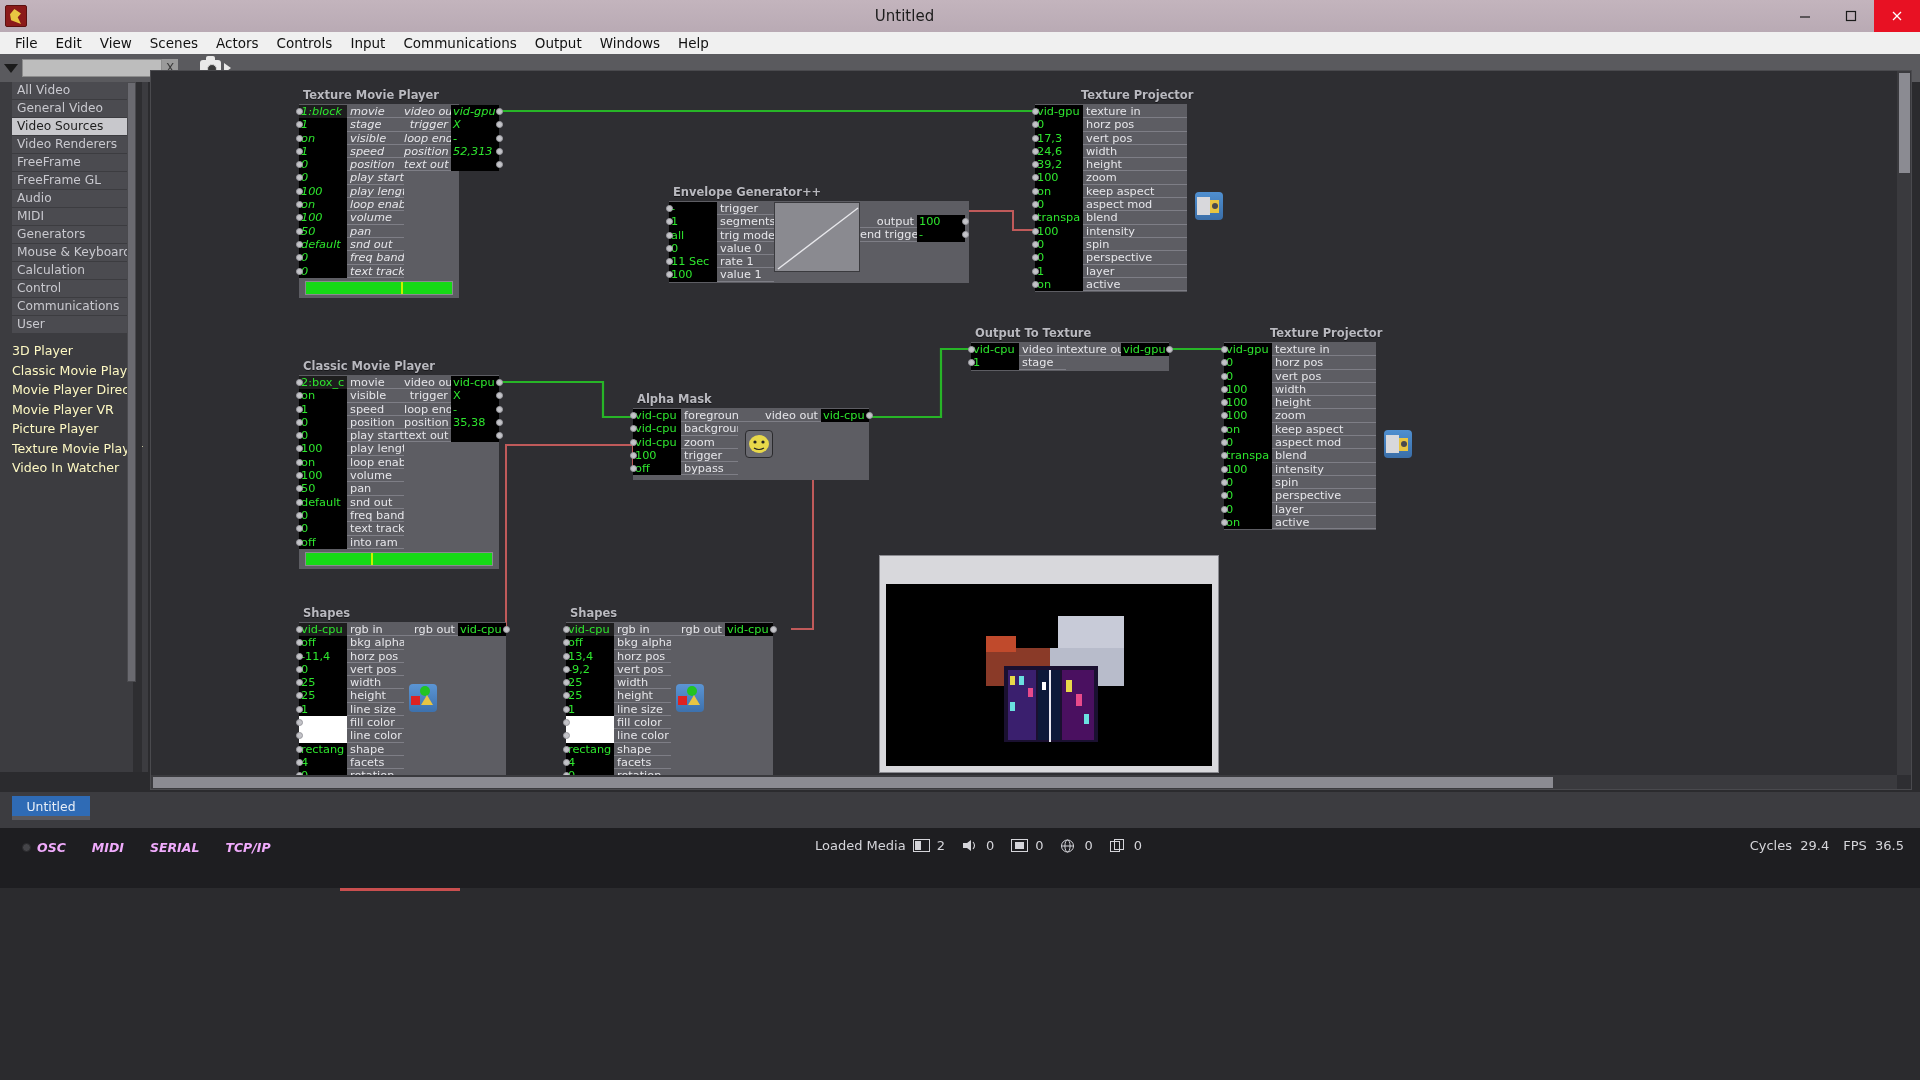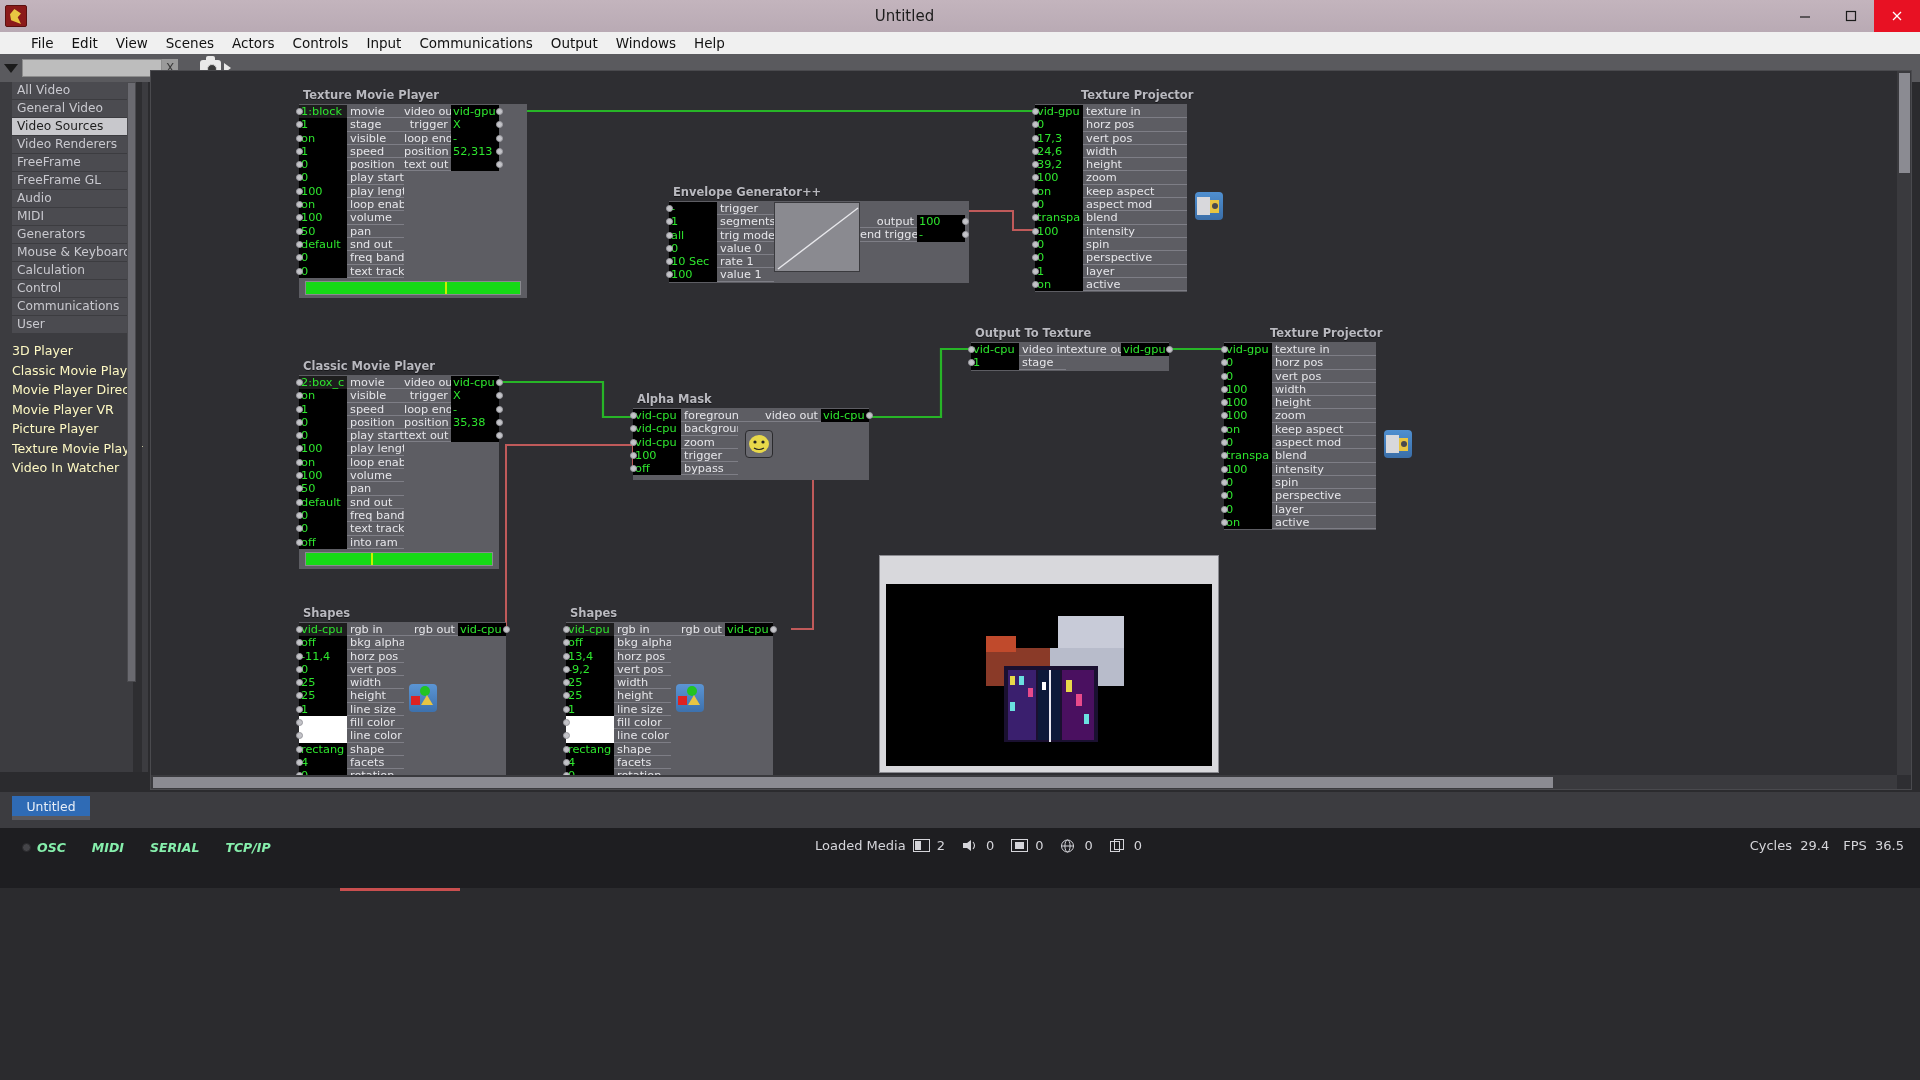--- a/index.html
+++ b/index.html
@@ -17,21 +17,21 @@
     background:#e8c542;clip-path:polygon(40% 0,100% 30%,70% 55%,100% 100%,10% 75%,0 35%);}
   .tb-title{flex:1;text-align:center;font-size:15px;color:#1d1d1d;}
   .tb-btns{display:flex;height:32px;}
   .tb-btn{width:46px;height:32px;display:flex;align-items:center;justify-content:center;
     font-size:14px;color:#1a1a1a;}
   .tb-btn.close{background:#e81123;color:#fff;}
   .tb-btn svg{display:block;}
 
   
   .menubar{position:absolute;left:0;top:32px;width:1920px;height:22px;
-    background:#f0f0f0;display:flex;align-items:center;padding-left:22px;}
+    background:#f0f0f0;display:flex;align-items:center;padding-left:6px;}
   .menu-item{font-size:13.5px;color:#111;padding:2px 9px;cursor:default;}
 
   
   .toolrow{position:absolute;left:0;top:54px;width:1920px;height:28px;background:#5a5a5e;
     display:flex;align-items:center;}
   .tri-down{width:0;height:0;border-left:7px solid transparent;border-right:7px solid transparent;
     border-top:9px solid #1b1b1b;margin-left:4px;margin-right:4px;}
   .searchbox{width:140px;height:18px;background:#bdbdbd;border:1px solid #8d8d8d;}
   .search-x{width:16px;height:18px;background:#9a9a9a;color:#3a3a3a;font-size:12px;
     display:flex;align-items:center;justify-content:center;}
@@ -107,21 +107,21 @@
 
   
   .tabbar{position:absolute;left:0;top:792px;width:1920px;height:36px;background:#3c3c40;}
   .scenetab{position:absolute;left:12px;top:4px;width:78px;height:20px;background:#2f6bb5;
     color:#e8eef7;font-size:12.4px;display:flex;align-items:center;justify-content:center;}
   .tab-underline{position:absolute;left:12px;top:24px;width:78px;height:4px;background:#58585e;}
 
   
   .statusarea{position:absolute;left:0;top:828px;width:1920px;height:60px;background:#1e1e21;}
   .proto{position:absolute;top:12px;display:flex;gap:0;}
-  .proto-item{font-size:12.5px;font-style:italic;font-weight:bold;color:#86efac;margin-right:26px;
+  .proto-item{font-size:12.5px;font-style:italic;font-weight:bold;color:#f0abfc;margin-right:26px;
     display:flex;align-items:center;gap:6px;}
   .led{width:9px;height:9px;border-radius:50%;background:#454549;border:1px solid #2a2a2d;}
   .center-stats{position:absolute;left:815px;top:10px;display:flex;align-items:center;gap:7px;
     color:#d5d5da;font-size:13px;}
   .stat-ico{width:17px;height:14px;display:inline-block;}
   .right-stats{position:absolute;right:16px;top:10px;color:#d5d5da;font-size:13px;display:flex;gap:14px;}
   .taskstrip{position:absolute;left:0;top:888px;width:1920px;height:192px;background:#2b2b2e;}
   .taskline{position:absolute;left:340px;top:0;width:120px;height:3px;background:#c94f4f;}
 </style>
 </head>
@@ -223,21 +223,21 @@
 
         <polyline points="1015,278 1078,278 1078,279" fill="none" stroke="#27b527" stroke-width="2.2"></polyline>
 
         <polyline points="345,558 355,558 355,374 482,374" fill="none" stroke="#c05a5a" stroke-width="2"></polyline>
 
         <polyline points="640,558 662,558 662,398 482,398 482,374" fill="none" stroke="#c05a5a" stroke-width="2"></polyline>
       </svg>
 
       <div class="node" style="left:148px;top:17px;">
         <div class="node-title" style="margin-left:4px;">Texture Movie Player</div>
-        <div class="node-body" style="width:228px;">
+        <div class="node-body" style="width:160px;font-style:italic;">
           <div class="two-col">
             <div class="col" id="tmp-in" style="width:105px">
                 <div class="row">
                   <div class="pin in"></div>
                   <div class="val sel">1:block</div>
                   <div class="lbl">movie</div>
                 </div>
                 <div class="row">
                   <div class="pin in"></div>
                   <div class="val">1</div>
@@ -354,21 +354,21 @@
                   <div class="val">all</div>
                   <div class="lbl">trig mode</div>
                 </div>
                 <div class="row">
                   <div class="pin in"></div>
                   <div class="val">0</div>
                   <div class="lbl">value 0</div>
                 </div>
                 <div class="row">
                   <div class="pin in"></div>
-                  <div class="val">10 Sec</div>
+                  <div class="val">11 Sec</div>
                   <div class="lbl">rate 1</div>
                 </div>
                 <div class="row">
                   <div class="pin in"></div>
                   <div class="val">100</div>
                   <div class="lbl">value 1</div>
                 </div>
               </div>
             <div class="env-graph">
               <svg width="86" height="70" viewBox="0 0 86 70">

